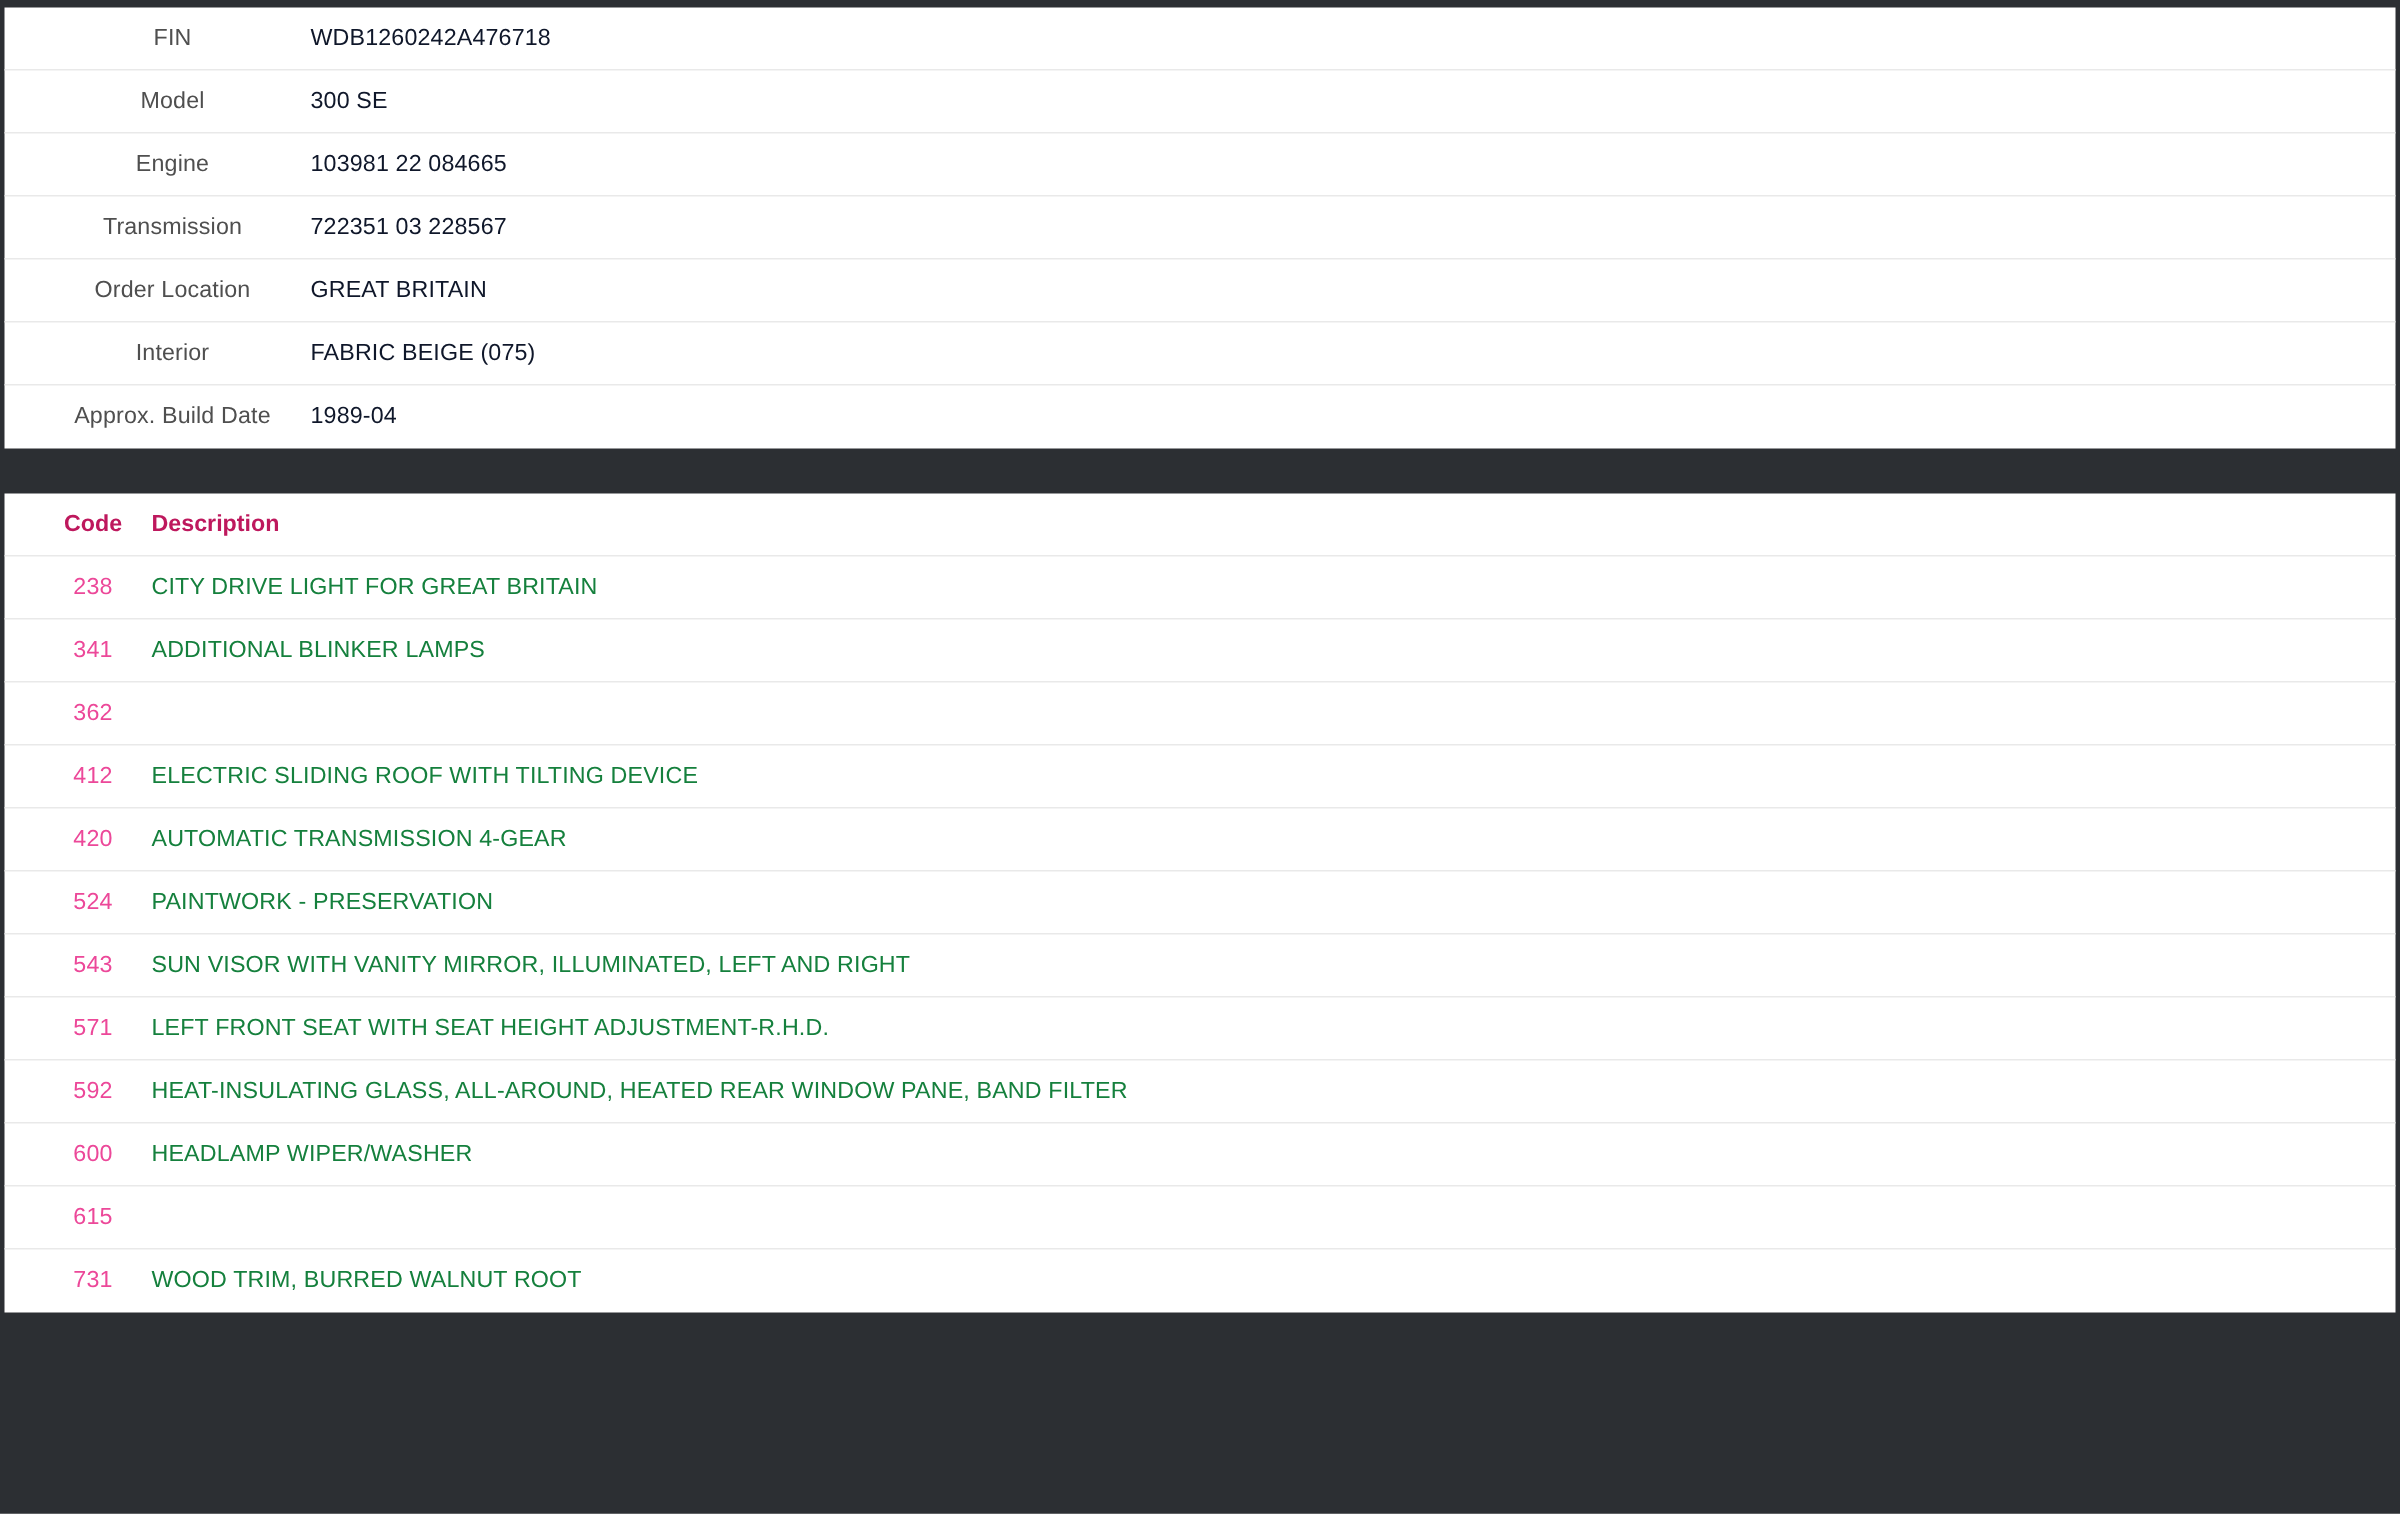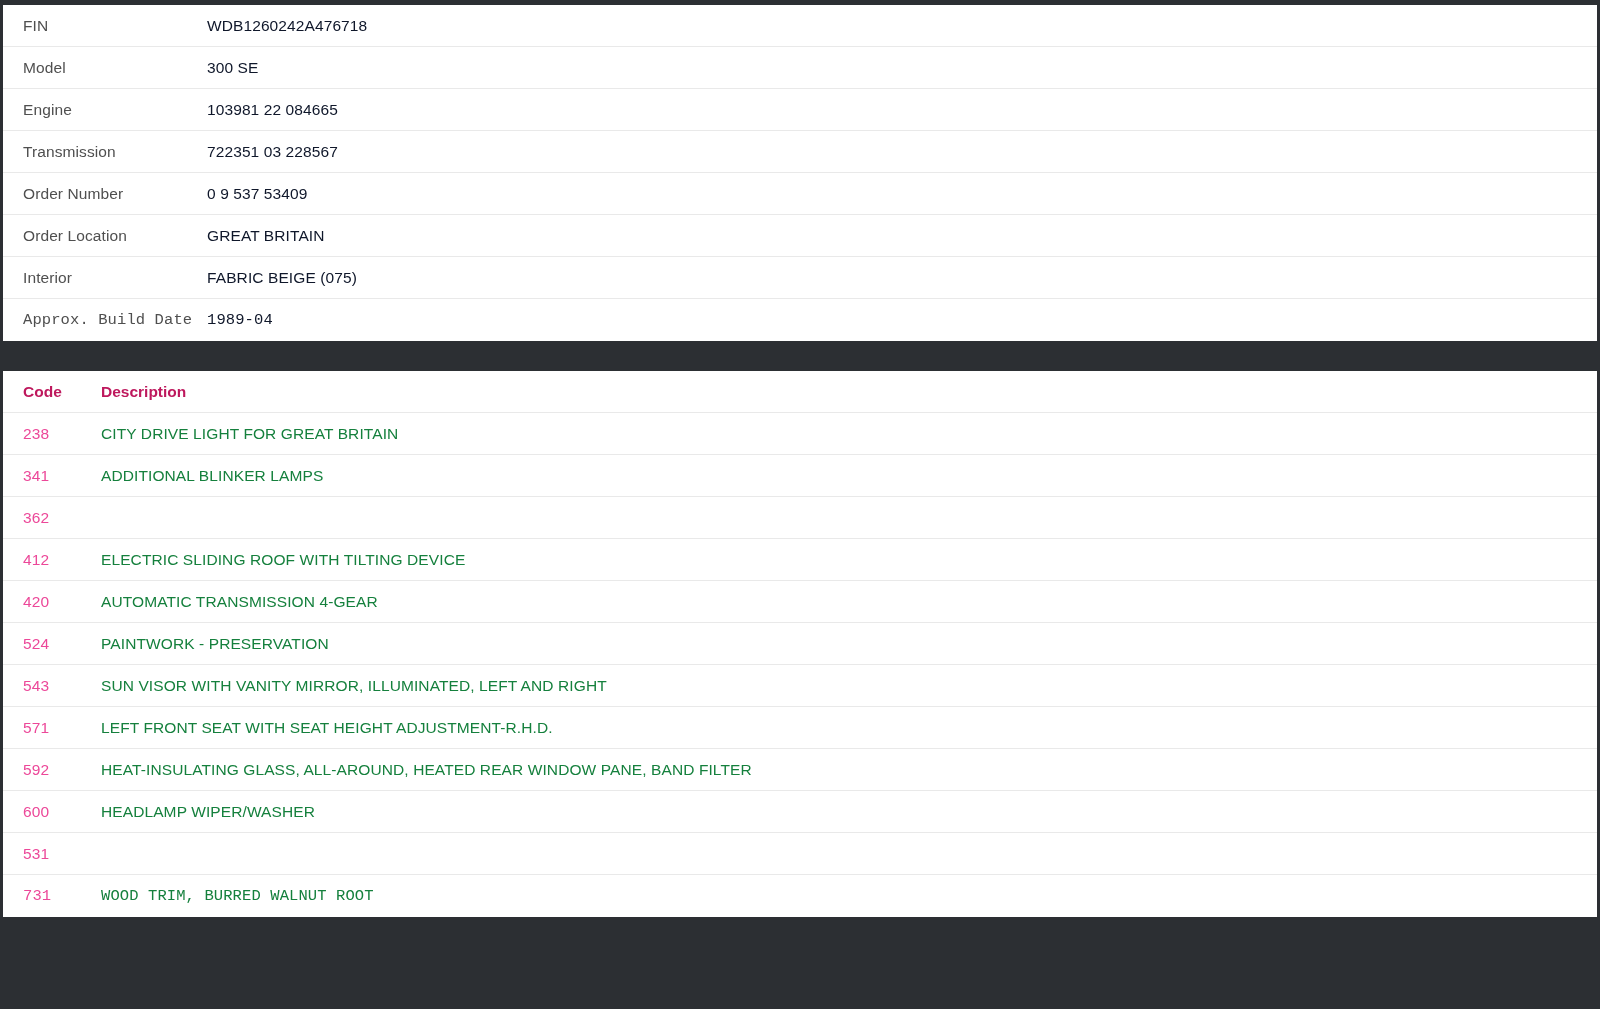--- a/index.html
+++ b/index.html
@@ -10,35 +10,36 @@
     font-family: "Liberation Sans", "DejaVu Sans", sans-serif;
     overflow: hidden;
   }
   .page {
     width: 1600px;
     height: 1009px;
     padding: 5px 3px 7px 3px;
     display: flex;
     flex-direction: column;
     gap: 30px;
+    text-align: center;
   }
   .card {
     background: #ffffff;
     width: 100%;
   }
   .row {
     display: flex;
     align-items: center;
     height: 42px;
     padding-left: 20px;
     border-bottom: 1px solid #e9e9e9;
     font-size: 15.5px;
     letter-spacing: 0.1px;
   }
-  .rows > .row:last-child, .card > .row:last-child { border-bottom: none; font-family: Liberation Mono, monospace; }
+  .rows > .row:last-child, .card > .row:last-child { border-bottom: none; }
   .info-label {
     width: 184px;
     flex: 0 0 184px;
     color: #4f4f4f;
   }
   .info-value {
     color: #0f172a;
   }
   .opt-code {
     width: 78px;
@@ -74,24 +75,20 @@
   <div class="row">
     <span class="info-label">Engine</span>
     <span class="info-value">103981 22 084665</span>
   </div>
 
   <div class="row">
     <span class="info-label">Transmission</span>
     <span class="info-value">722351 03 228567</span>
   </div>
 
-  <div class="row">
-    <span class="info-label">Order Number</span>
-    <span class="info-value">0 9 537 53409</span>
-  </div>
 
   <div class="row">
     <span class="info-label">Order Location</span>
     <span class="info-value">GREAT BRITAIN</span>
   </div>
 
   <div class="row">
     <span class="info-label">Interior</span>
     <span class="info-value">FABRIC BEIGE (075)</span>
   </div>
@@ -154,21 +151,21 @@
     <span class="opt-code">592</span>
     <span class="opt-desc">HEAT-INSULATING GLASS, ALL-AROUND, HEATED REAR WINDOW PANE, BAND FILTER</span>
   </div>
 
   <div class="row">
     <span class="opt-code">600</span>
     <span class="opt-desc">HEADLAMP WIPER/WASHER</span>
   </div>
 
   <div class="row">
-    <span class="opt-code">531</span>
+    <span class="opt-code">615</span>
   </div>
 
   <div class="row">
     <span class="opt-code">731</span>
     <span class="opt-desc">WOOD TRIM, BURRED WALNUT ROOT</span>
   </div>
 </div>
   </section>
 
 </div>

